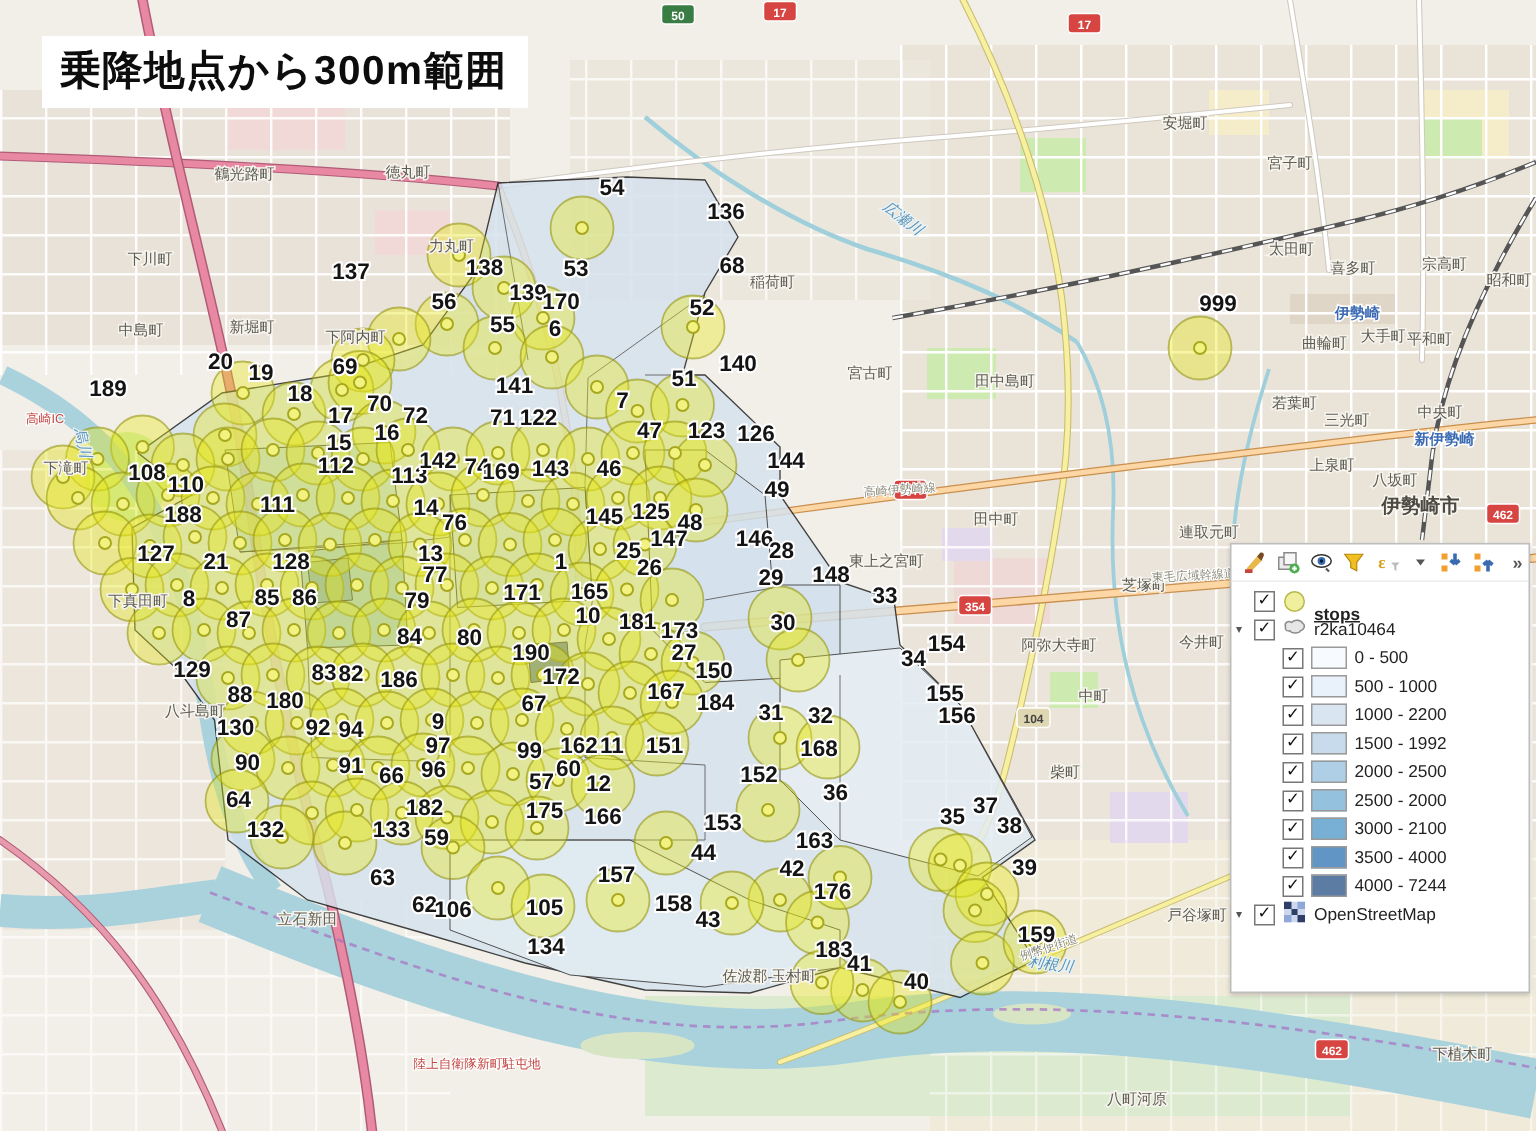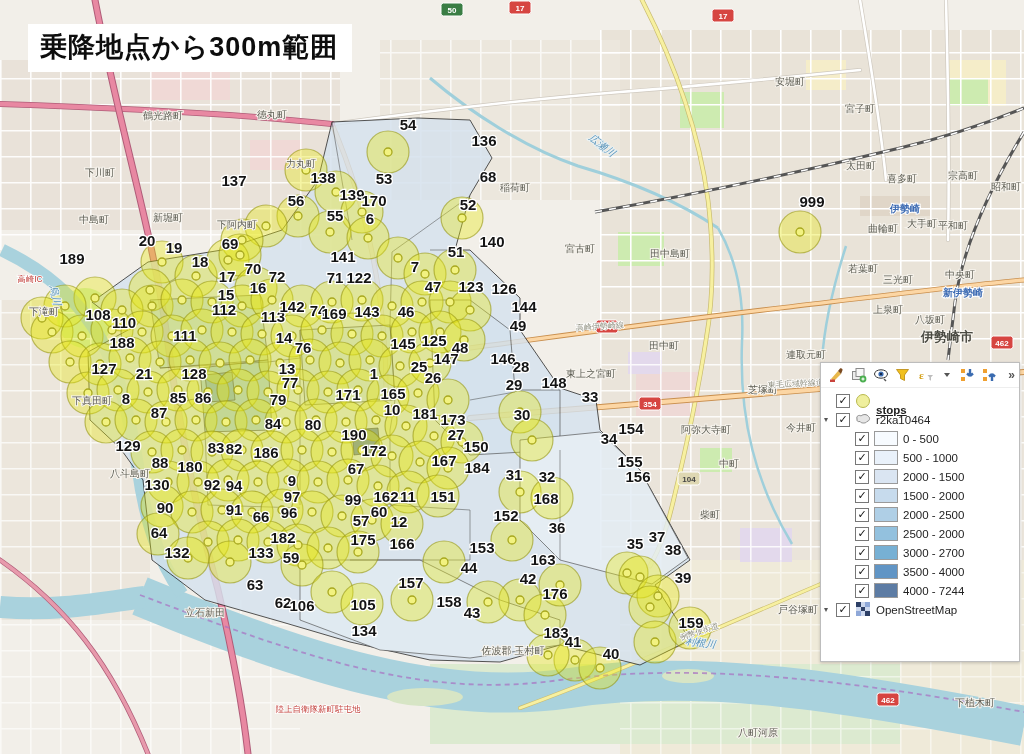--- a/index.html
+++ b/index.html
@@ -785,41 +785,41 @@
           <span class="lname">0 - 500</span>
         </div>
         <div class="lrow" style="padding-left: 34px;">
           <span class="cbox">✓</span>
           <span class="swatch" style="background: rgb(233, 241, 250);"></span>
           <span class="lname">500 - 1000</span>
         </div>
         <div class="lrow" style="padding-left: 34px;">
           <span class="cbox">✓</span>
           <span class="swatch" style="background: rgb(218, 229, 242);"></span>
-          <span class="lname">2000 - 1500</span>
+          <span class="lname">1000 - 2200</span>
         </div>
         <div class="lrow" style="padding-left: 34px;">
           <span class="cbox">✓</span>
           <span class="swatch" style="background: rgb(199, 219, 237);"></span>
-          <span class="lname">1500 - 2000</span>
+          <span class="lname">1500 - 1992</span>
         </div>
         <div class="lrow" style="padding-left: 34px;">
           <span class="cbox">✓</span>
           <span class="swatch" style="background: rgb(175, 207, 230);"></span>
           <span class="lname">2000 - 2500</span>
         </div>
         <div class="lrow" style="padding-left: 34px;">
           <span class="cbox">✓</span>
           <span class="swatch" style="background: rgb(147, 193, 222);"></span>
           <span class="lname">2500 - 2000</span>
         </div>
         <div class="lrow" style="padding-left: 34px;">
           <span class="cbox">✓</span>
           <span class="swatch" style="background: rgb(119, 176, 212);"></span>
-          <span class="lname">3000 - 2700</span>
+          <span class="lname">3000 - 2100</span>
         </div>
         <div class="lrow" style="padding-left: 34px;">
           <span class="cbox">✓</span>
           <span class="swatch" style="background: rgb(97, 149, 197);"></span>
           <span class="lname">3500 - 4000</span>
         </div>
         <div class="lrow" style="padding-left: 34px;">
           <span class="cbox">✓</span>
           <span class="swatch" style="background: rgb(93, 124, 164);"></span>
           <span class="lname">4000 - 7244</span>

